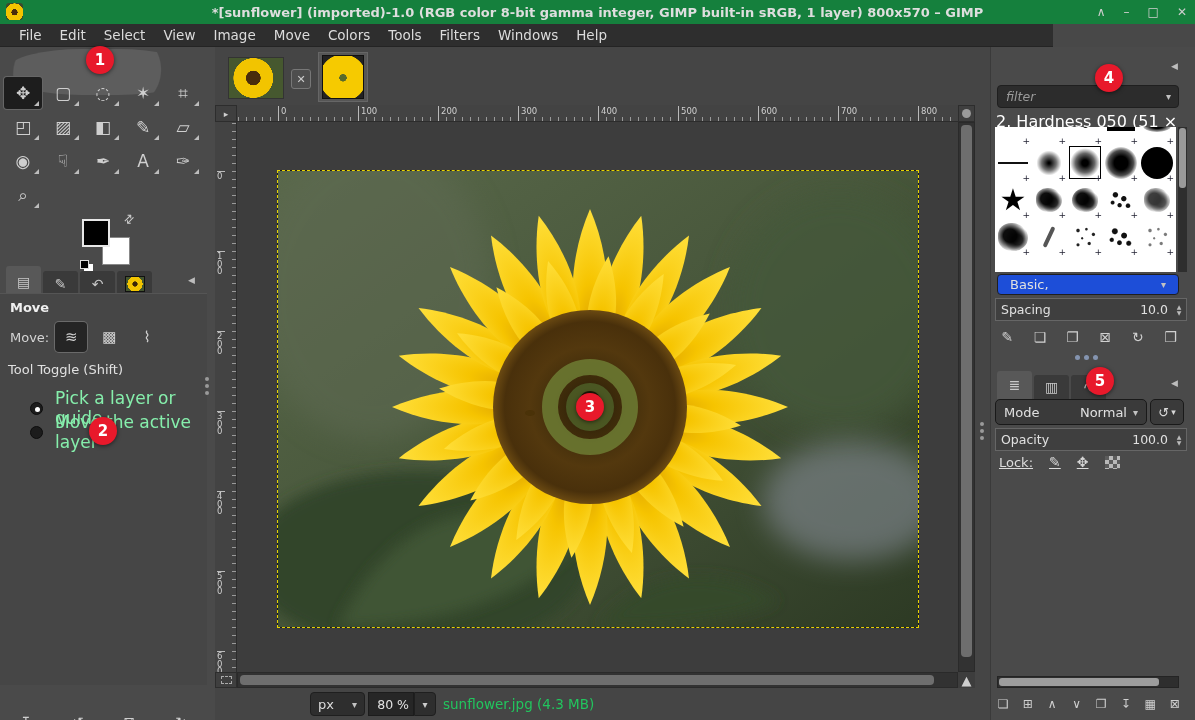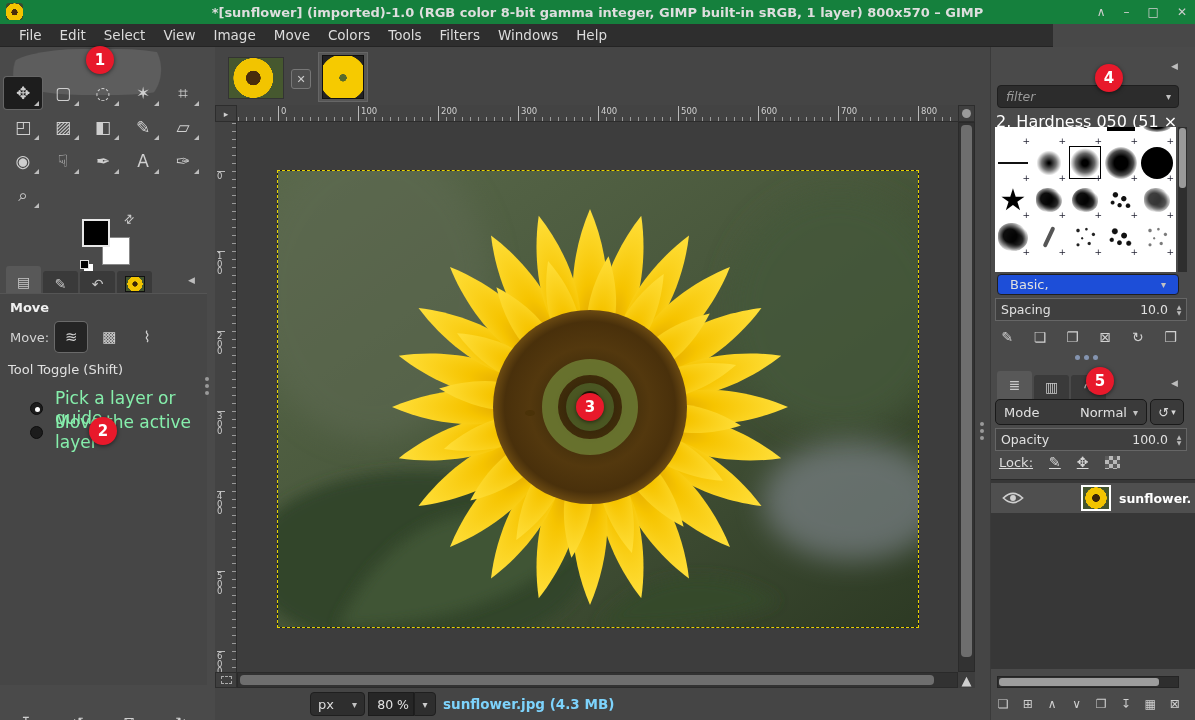--- a/index.html
+++ b/index.html
@@ -126,21 +126,21 @@
        display:flex; align-items:center; justify-content:center; }
   .qmask-btn i { width:11px; height:8px; border:1px dashed #aaa; }
 
   .statusbar { position:absolute; left:0; top:641px; width:775px; height:32px; background:#454545; }
   .unit-select { position:absolute; left:95px; top:4px; width:55px; height:24px; background:#2e2e2e; border:1px solid #1f1f1f;
        border-radius:4px; display:flex; align-items:center; justify-content:space-between; padding:0 7px; color:#ddd; }
   .zoom-box { position:absolute; left:153px; top:4px; width:46px; height:24px; background:#262626; border:1px solid #1c1c1c;
        display:flex; align-items:center; justify-content:flex-end; padding-right:4px; color:#e2e2e2; font-size:12.5px; }
   .zoom-drop { position:absolute; left:199px; top:4px; width:22px; height:24px; background:#2e2e2e; border:1px solid #1f1f1f;
        border-radius:0 4px 4px 0; display:flex; align-items:center; justify-content:center; color:#ccc; font-size:10px; }
-  .status-msg { position:absolute; left:228px; top:8px; color:#7dd3fc; font-size:13.5px;font-weight:bold; }
+  .status-msg { position:absolute; left:228px; top:8px; color:#22c55e; font-size:13.5px; }
 
   
   .filter-wrap { position:absolute; left:6px; top:38px; width:182px; height:23px; background:#2c2c2c; border:1px solid #1f1f1f;
        border-radius:4px; display:flex; align-items:center; }
   .filter-wrap input { flex:1; background:transparent; border:none; outline:none; color:#bdbdbd; font-style:italic;
        font-size:12.5px; padding:0 8px; font-family:inherit; width:150px;}
   .filter-wrap input::placeholder { color:#9a9a9a; }
   .filter-wrap .chev { color:#c2c2c2; font-size:10px; padding-right:7px; }
 
   .brush-label { position:absolute; left:5px; top:65px; font-size:16px; color:#ffffff; }
@@ -669,32 +669,20 @@
       </div>
     </div>
 
     <div class="lock-row">
       <span>Lock:</span>
       <span class="ico">✎</span>
       <span class="ico">✥</span>
       <div class="checker"></div>
     </div>
 
-    <div class="layer-list">
-      <div class="layer-row">
-        <div class="eye-wrap">
-          <svg class="eye-svg" viewBox="0 0 24 15">
-            <path d="M1.5 7.5 Q12 -2.5 22.5 7.5 Q12 17.5 1.5 7.5 Z" fill="none" stroke="#cfcfcf" stroke-width="1.8"></path>
-            <circle cx="12" cy="7.5" r="3.2" fill="#cfcfcf"></circle>
-          </svg>
-        </div>
-        <div class="layer-thumb"></div>
-        <span class="layer-name">sunflower.</span>
-      </div>
-    </div>
 
     <div class="layers-scroll">
         <div class="thumb"></div>
       </div>
 
     <div class="layer-actions">
       <div class="sm-btn">
           <span>❏</span>
         </div>
       <div class="sm-btn">

